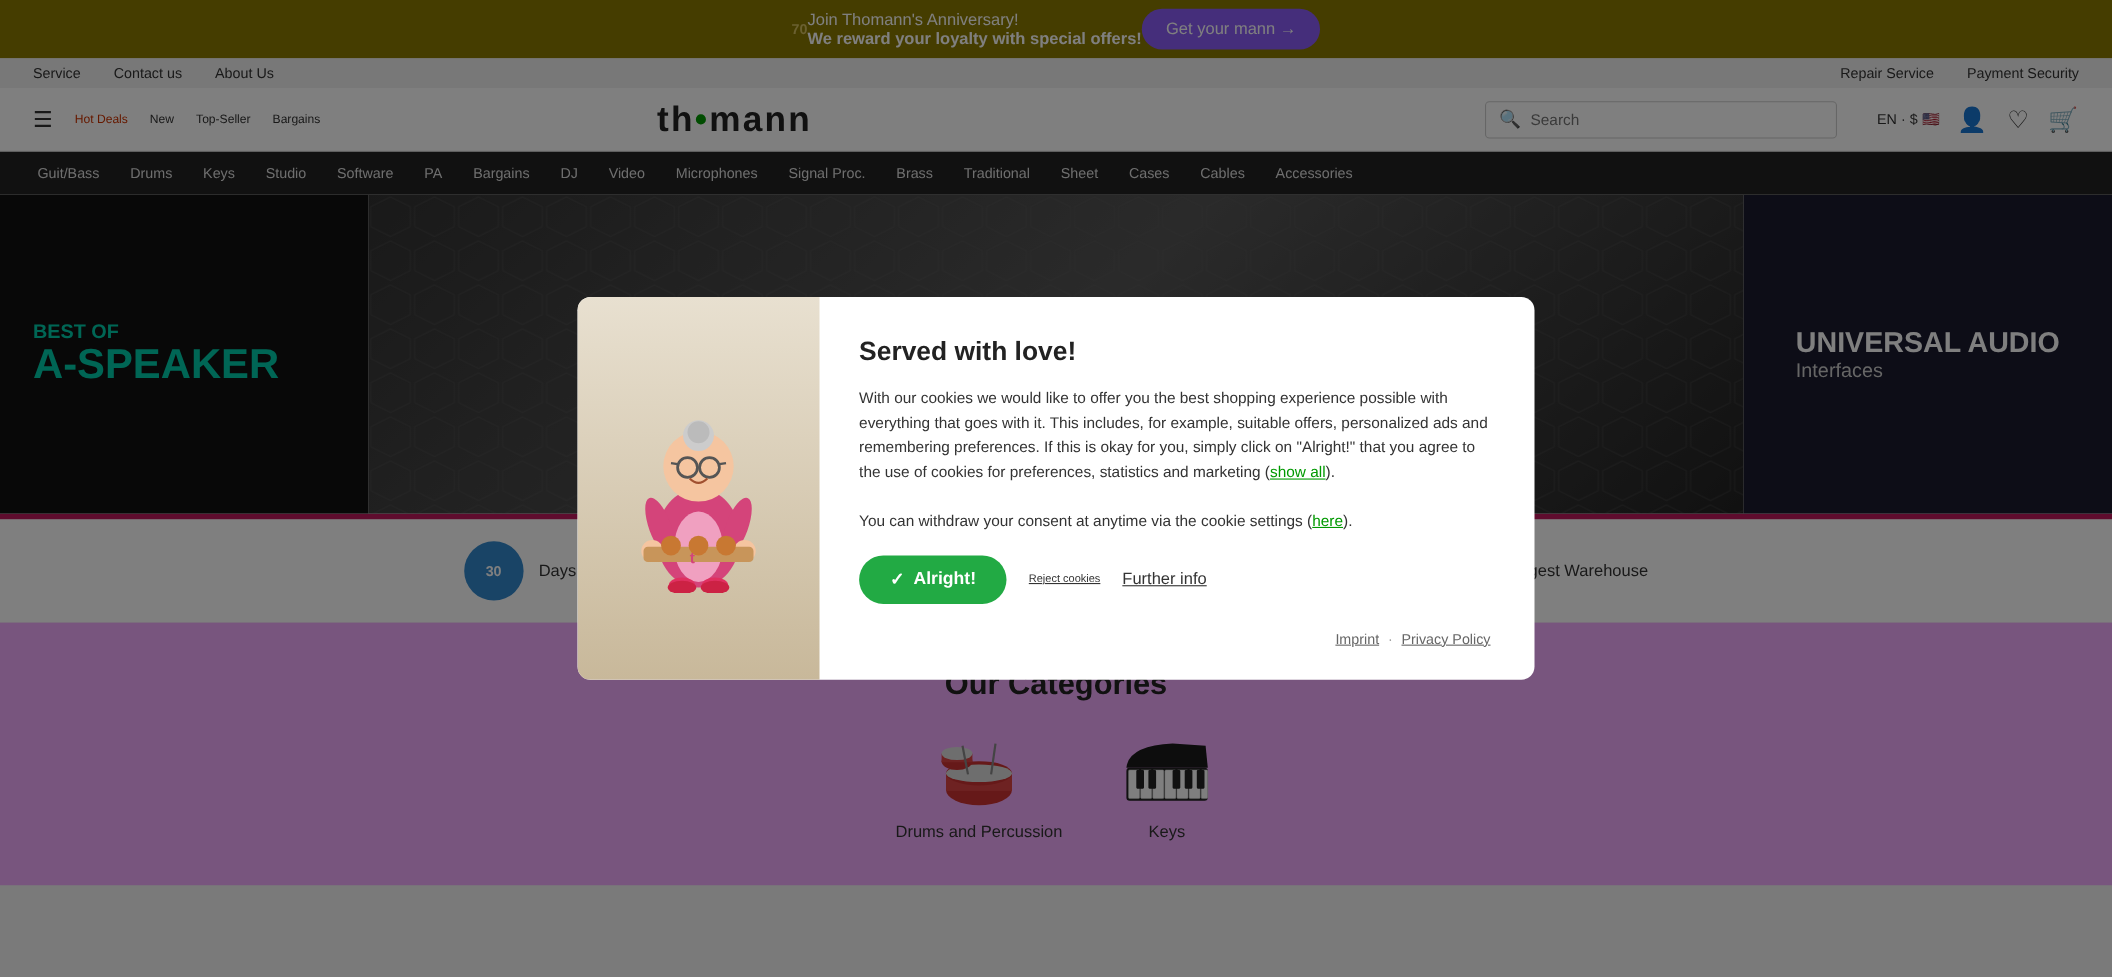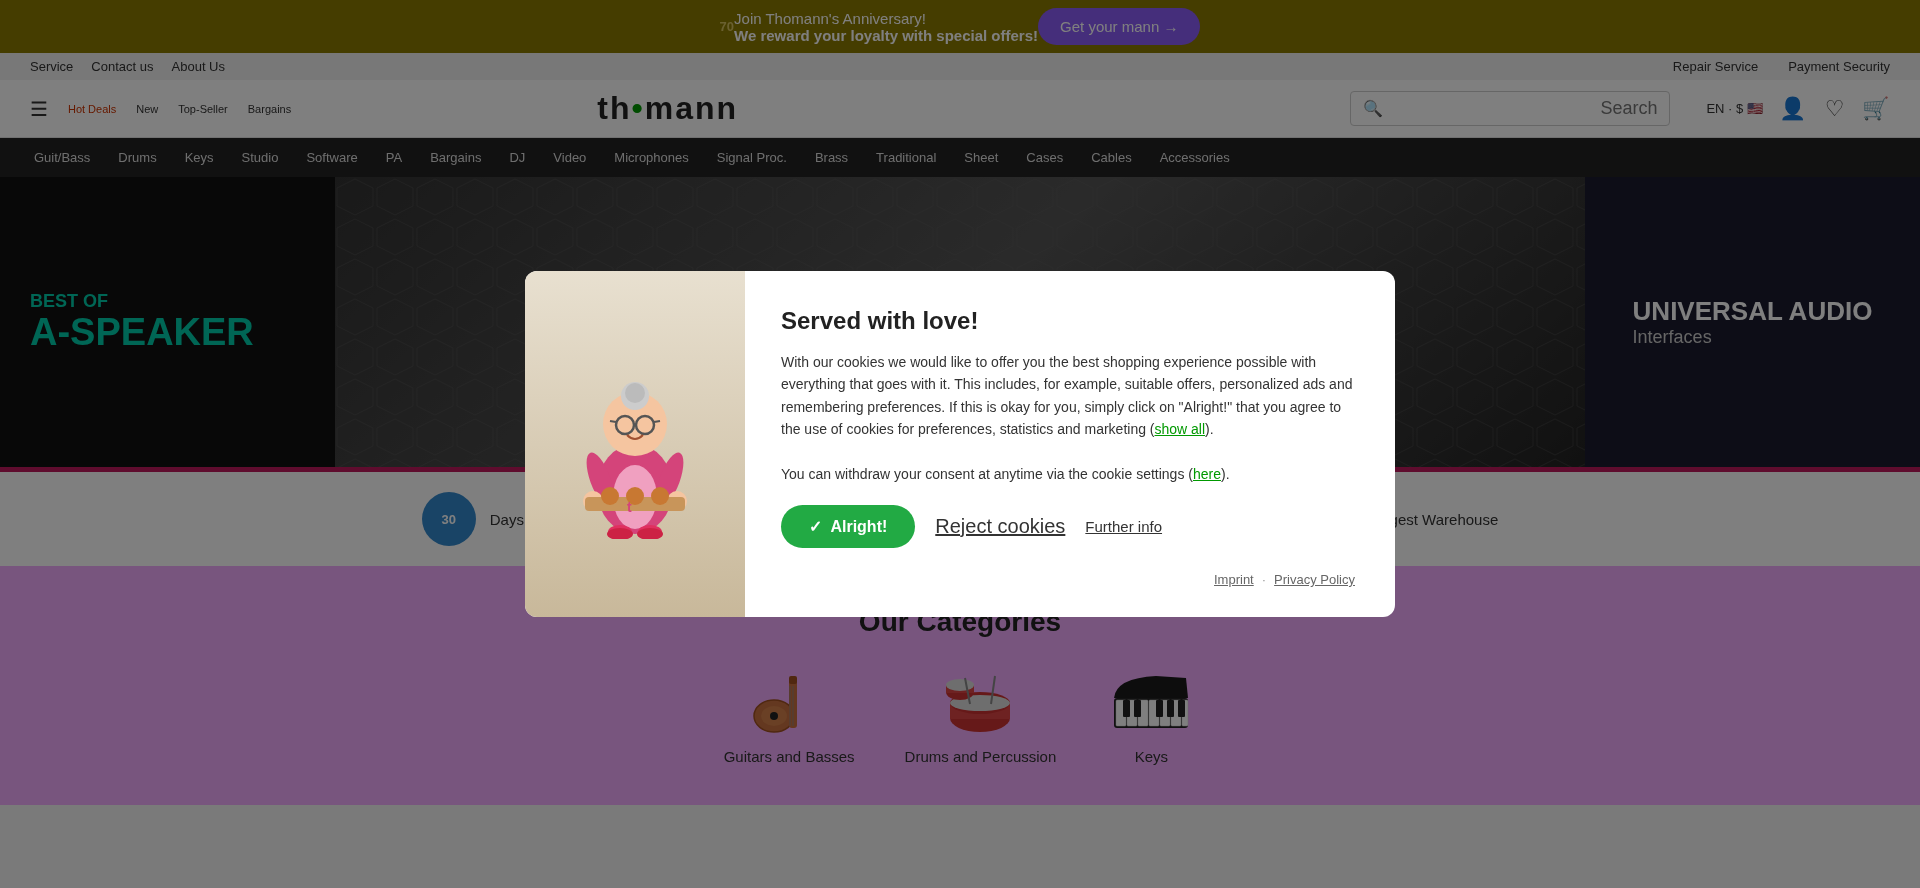--- a/index.html
+++ b/index.html
@@ -42,21 +42,21 @@
       gap: 8px;
       white-space: nowrap;
     }
 
     
     .secondary-nav {
       background: #f0f0f0;
       display: flex;
       align-items: center;
       padding: 6px 30px;
-      gap: 18px;
+      gap: 30px;
     }
     .secondary-nav a {
       color: #333;
       text-decoration: none;
       font-size: 13px;
     }
     .secondary-nav-right {
       margin-left: auto;
       display: flex;
       gap: 30px;
@@ -97,23 +97,22 @@
       align-items: center;
       border: 1px solid #ccc;
       border-radius: 4px;
       padding: 6px 12px;
       width: 320px;
       margin-right: 20px;
     }
     .search-bar input {
       border: none;
       outline: none;
-      font-size: 18px;
+      font-size: 14px;
       width: 100%;
-      text-align: right;
     }
     .nav-icons {
       display: flex;
       align-items: center;
       gap: 18px;
     }
     .nav-icon {
       font-size: 22px;
       cursor: pointer;
       color: #333;
@@ -242,21 +241,21 @@
       font-size: 16px;
       font-weight: bold;
       cursor: pointer;
       display: flex;
       align-items: center;
       gap: 8px;
     }
     .btn-reject {
       background: none;
       border: none;
-      font-size: 20px;
+      font-size: 10px;
       color: #333;
       cursor: pointer;
       text-decoration: underline;
     }
     .btn-further {
       background: none;
       border: none;
       font-size: 15px;
       color: #333;
       cursor: pointer;
@@ -520,32 +519,20 @@
       <span>🏢</span>
     </div>
     <span class="feature-text">Europe's Largest Warehouse</span>
   </div>
 </div>
 
 <div class="categories-section">
   <div class="section-title">Our Categories</div>
   <div class="categories-grid">
 
-    <div class="category-item">
-      <svg width="90" height="70" viewBox="0 0 90 70">
-        <ellipse cx="30" cy="48" rx="20" ry="16" fill="#c87040" stroke="#a05020" stroke-width="1.5"></ellipse>
-        <ellipse cx="30" cy="48" rx="13" ry="10" fill="#d4804a"></ellipse>
-        <circle cx="30" cy="48" r="4" fill="#222"></circle>
-        <rect x="45" y="10" width="8" height="50" rx="3" fill="#c87040"></rect>
-        <rect x="45" y="8" width="8" height="8" rx="2" fill="#a05020"></rect>
-        <line x1="46" y1="18" x2="46" y2="58" stroke="#888" stroke-width="0.8"></line>
-        <line x1="49" y1="18" x2="49" y2="58" stroke="#888" stroke-width="0.8"></line>
-      </svg>
-      <span class="category-label">Guitars and Basses</span>
-    </div>
 
     <div class="category-item">
       <svg width="90" height="70" viewBox="0 0 90 70">
         <ellipse cx="45" cy="50" rx="30" ry="14" fill="#cc3333"></ellipse>
         <rect x="15" y="35" width="60" height="16" fill="#dd4444"></rect>
         <ellipse cx="45" cy="35" rx="30" ry="11" fill="#cc3333"></ellipse>
         <ellipse cx="45" cy="35" rx="30" ry="8" fill="#ddd"></ellipse>
         <ellipse cx="25" cy="24" rx="14" ry="8" fill="#cc3333"></ellipse>
         <rect x="11" y="17" width="28" height="8" fill="#dd4444"></rect>
         <ellipse cx="25" cy="17" rx="14" ry="6" fill="#ddd"></ellipse>

